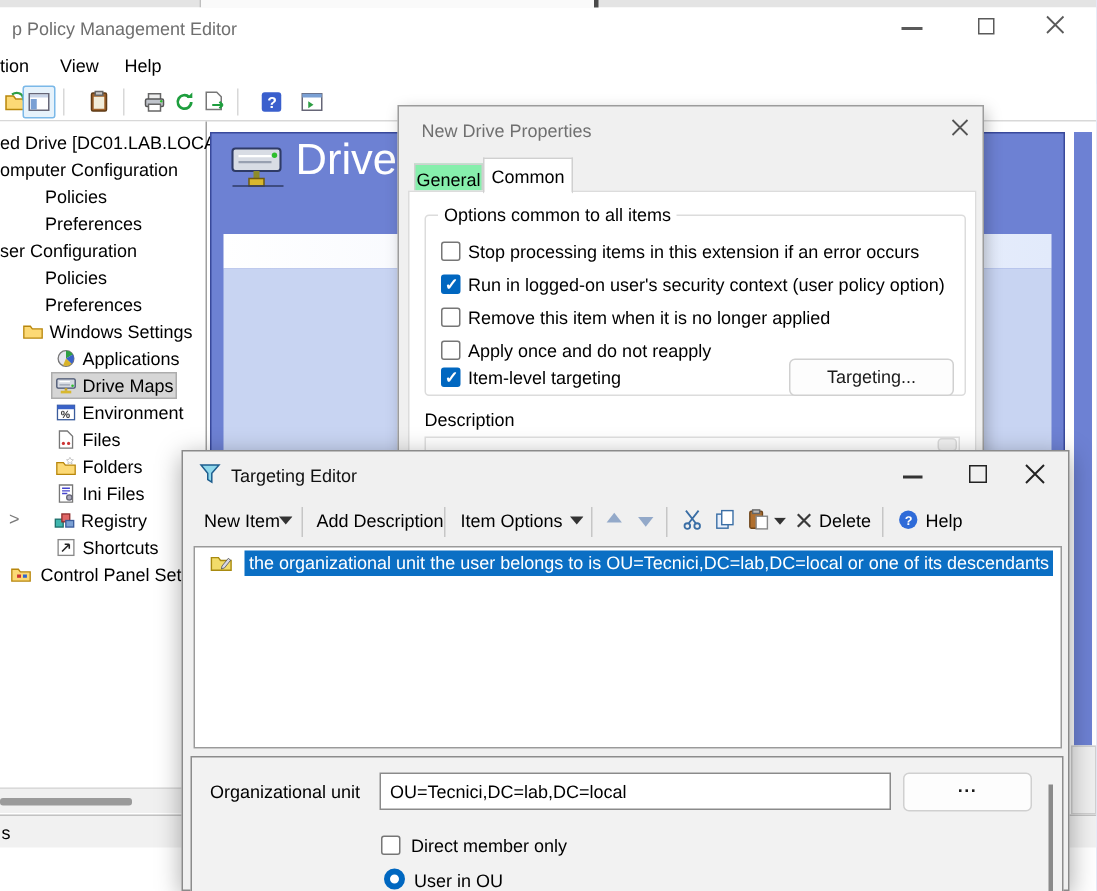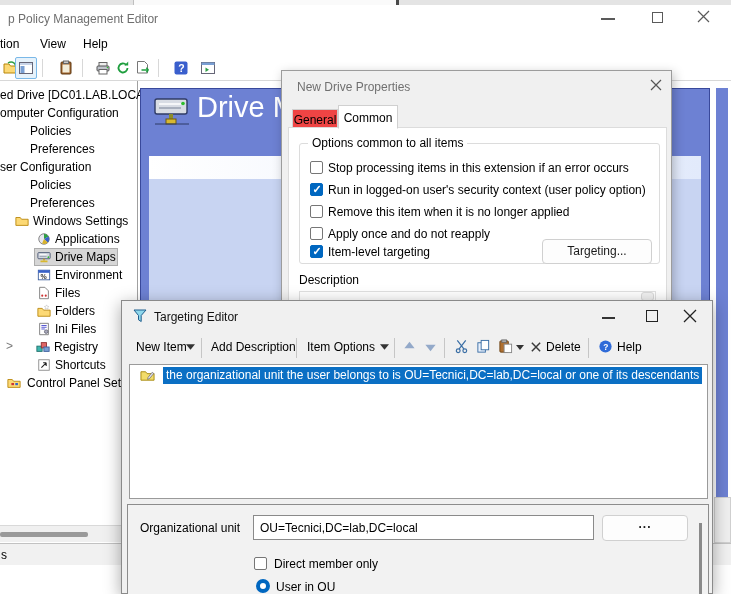--- a/index.html
+++ b/index.html
@@ -46,24 +46,24 @@
   .proc-strip a { position:absolute; left:3px; top:4px; color:#2222CC; text-decoration:underline;margin-top:28px; }
   .panel .content { position:absolute; left:8px; top:90px; width:552px; height:310px; background:#C8D4F2; }
   .right-blue { left:716px; top:88px; width:12px; height:409px; background:#6D81D3; }
   .right-gray { left:714px; top:497px; width:17px; height:46px; background:#EFEFEF; border:1px solid #D0D0D0; }
 
   
   .dlg-close { cursor:default; }
   .vsep { position:absolute; width:1px; height:20px; background:#C6C6C6; }
 
   
-  .ndp { left:265px; top:70px; width:391px; height:235px; background:#F0F0F0; border:1px solid #9C9C9C; box-shadow:2px 3px 10px rgba(0,0,0,.25); overflow:hidden; z-index:10;margin-left:16px; }
+  .ndp { left:265px; top:70px; width:391px; height:235px; background:#F0F0F0; border:1px solid #9C9C9C; box-shadow:2px 3px 10px rgba(0,0,0,.25); overflow:hidden; z-index:10; }
   .ndp .t { left:15px; top:9px; color:#707070; }
   .ndp .x { left:368px; top:8px; width:12px; height:12px; }
-  .ndp .tab { text-align:center; background:#ef4444; border:1px solid #D0D0D0; padding-top:3px; }
+  .ndp .tab { text-align:center; background:#86efac; border:1px solid #D0D0D0; padding-top:3px; }
   .ndp .tab.general { left:10px; top:38px; width:46px; height:19px; }
   .ndp .tab.common { left:56px; top:34px; width:60px; height:24px; background:#fff; border-bottom:1px solid #fff; z-index:2; padding-top:5px; }
   .ndp .page { left:6px; top:56px; width:379px; height:200px; background:#fff; border:1px solid #DCDCDC; }
   .ndp .group { left:17px; top:72px; width:361px; height:121px; border:1px solid #DCDCDC; border-radius:3px; }
   .ndp .legend { left:26px; top:65px; background:#fff; padding:0 4px; }
   .cb { position:absolute; width:13px; height:13px; border:1px solid #767676; border-radius:2px; background:#fff; }
   .cb.checked { background:#0067C0; border-color:#0067C0; }
   .cb.checked::after { content:"\2713"; position:absolute; left:1.5px; top:-1px; color:#fff; font-size:11px; font-weight:bold; }
   .ndp .cl { position:absolute; white-space:nowrap; }
   .btn { position:absolute; background:#FDFDFD; border:1px solid #D0D0D0; border-radius:4px; text-align:center; color:#1A1A1A; }

